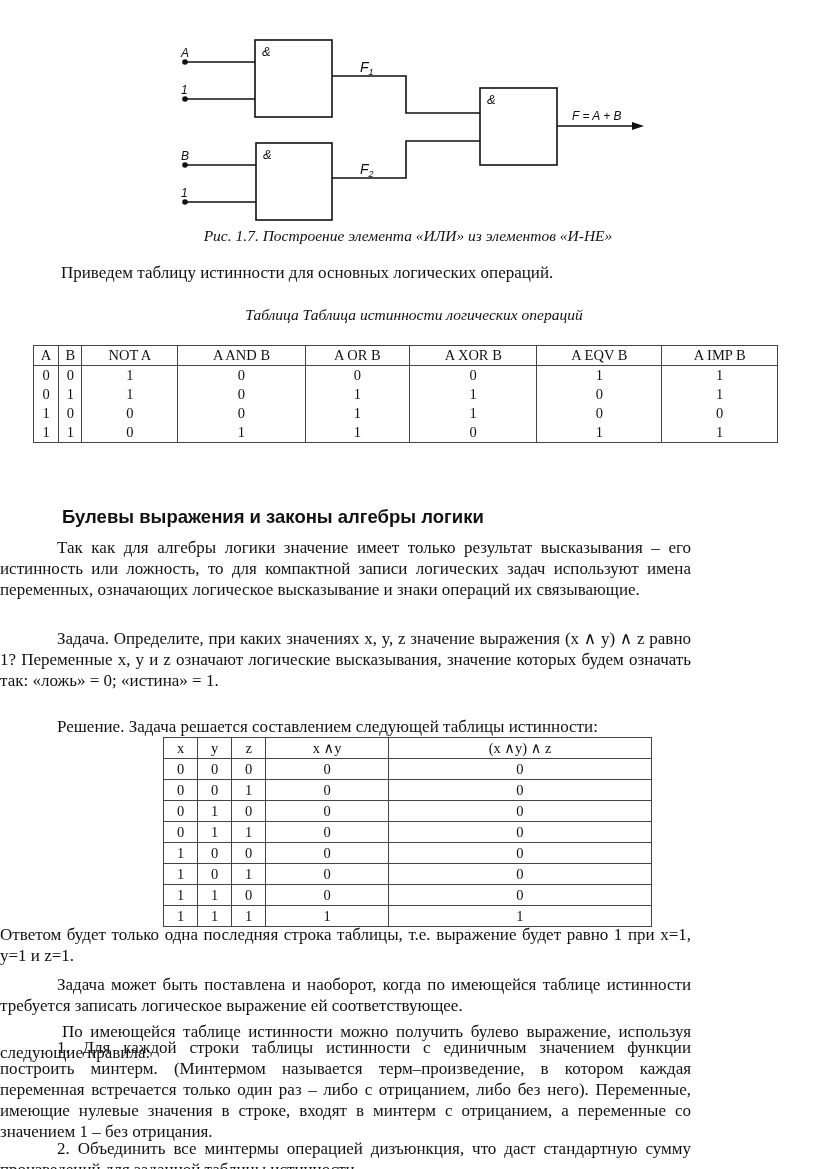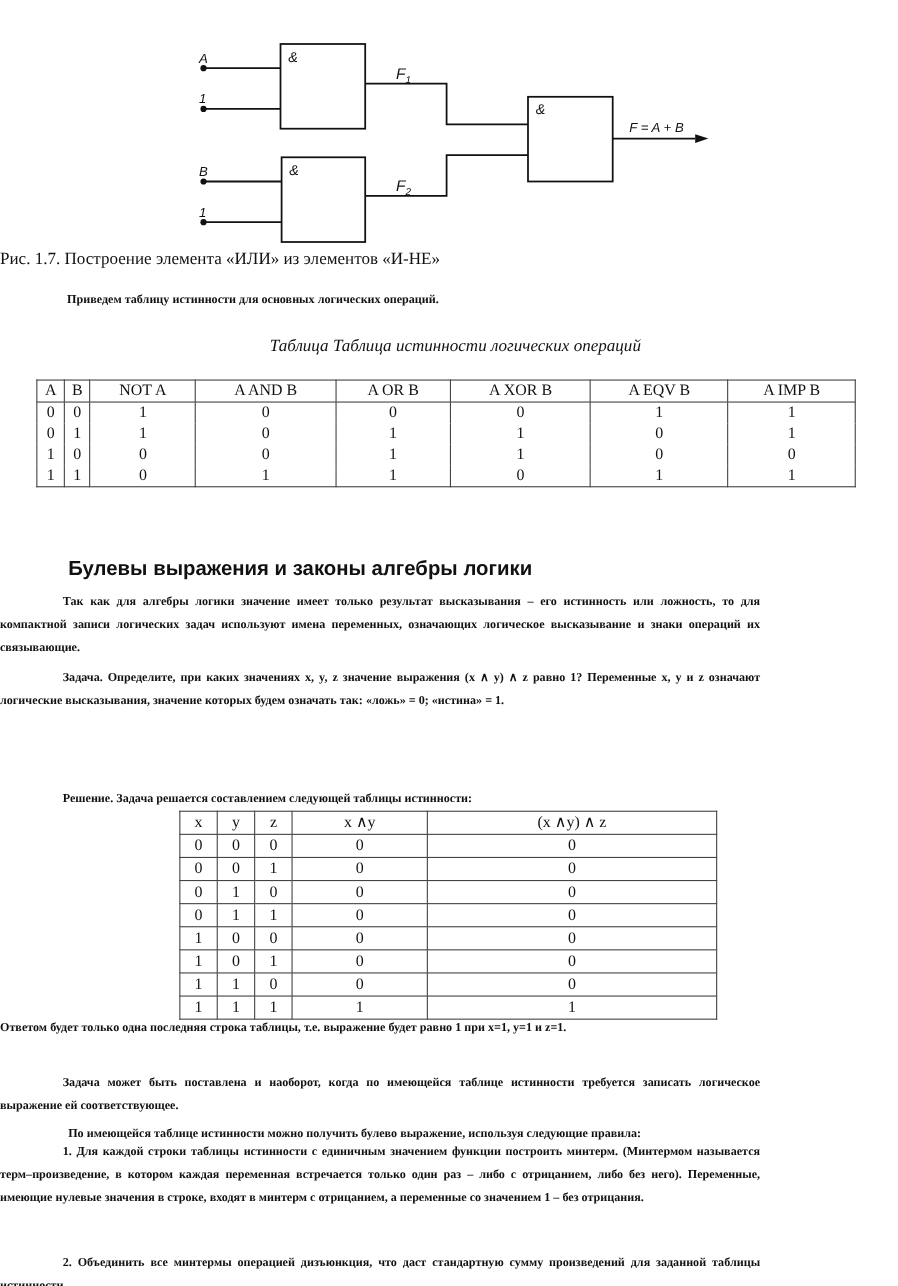--- a/index.html
+++ b/index.html
@@ -3,24 +3,24 @@
 <meta charset="utf-8">
 <style>
   html, body { margin: 0; padding: 0; background: #ffffff; }
   body {
     width: 816px; height: 1169px; position: relative; overflow: hidden;
     font-family: "Liberation Serif", serif; color: #111111;
   }
   #diagram { position: absolute; left: 0; top: 0; width: 816px; height: 230px; }
   #diagram text { font-family: "Liberation Sans", sans-serif; font-style: italic; fill: #111; }
   .caption {
-    position: absolute; left: 0; width: 816px; 
-    font-size: 15.5px; top: 227px; box-sizing: border-box;
+    position: absolute; left: 0; width: 816px; text-align: center;
+    font-style: italic; font-size: 15.5px; top: 227px; box-sizing: border-box;
   }
-  .para { position: absolute; font-size: 11px; line-height: 21px; text-align: justify; font-weight: bold; }
+  .para { position: absolute; font-size: 17px; line-height: 21px; text-align: justify; }
   .lead-intro { left: 61px; top: 262px; }
   .tcap { position: absolute; left: 0; width: 816px; text-align: center; font-style: italic; font-size: 15.5px; top: 306px; padding-left: 12px; box-sizing: border-box; }
   table.tt { position: absolute; border-collapse: collapse; font-size: 14.5px; }
   table.tt th, table.tt td { border: 1px solid #444; text-align: center; font-weight: normal; padding: 0; }
   #ops-table { left: 33px; top: 345px; width: 745px; }
   #ops-table th { height: 19px; border-bottom: 1px solid #444; }
   #ops-table td { height: 19px; border-top: none; border-bottom: none; }
   #ops-table tr:last-child td { border-bottom: 1px solid #444; }
   #xyz-table { left: 163px; top: 737px; width: 489px; }
   #xyz-table th, #xyz-table td { height: 20px; }
@@ -125,21 +125,21 @@
         <td>0</td>
         <td>1</td>
         <td>1</td>
       </tr>
     </tbody>
 </table>
 
 <h2 class="section">Булевы выражения и законы алгебры логики</h2>
 
 <div class="para full indent" style="top:537px;">Так как для алгебры логики значение имеет только результат высказывания – его истинность или ложность, то для компактной записи логических задач используют имена переменных, означающих логическое высказывание и  знаки операций их связывающие.</div>
-<div class="para full indent" style="top:606px;">Задача. Определите, при каких значениях x, y, z  значение выражения (x ∧ y) ∧ z равно 1? Переменные x, y и z означают логические высказывания, значение которых будем означать так: «ложь» = 0; «истина» = 1.</div>
+<div class="para full indent" style="top:628px;">Задача. Определите, при каких значениях x, y, z  значение выражения (x ∧ y) ∧ z равно 1? Переменные x, y и z означают логические высказывания, значение которых будем означать так: «ложь» = 0; «истина» = 1.</div>
 <div class="para full indent" style="top:716px;">Решение. Задача решается составлением следующей таблицы истинности:</div>
 
 <table class="tt" id="xyz-table">
   <thead>
       <tr id="xyz-head">
         <th>x</th>
         <th>y</th>
         <th>z</th>
         <th>x ∧y</th>
         <th>(x ∧y) ∧ z</th>

